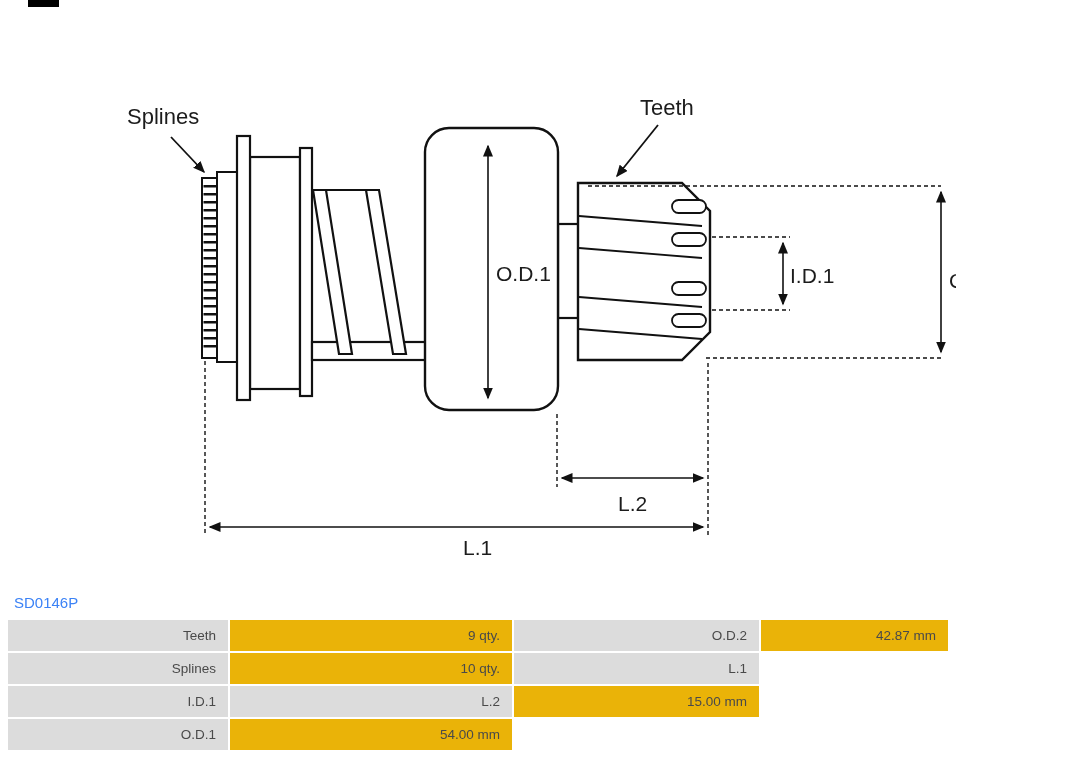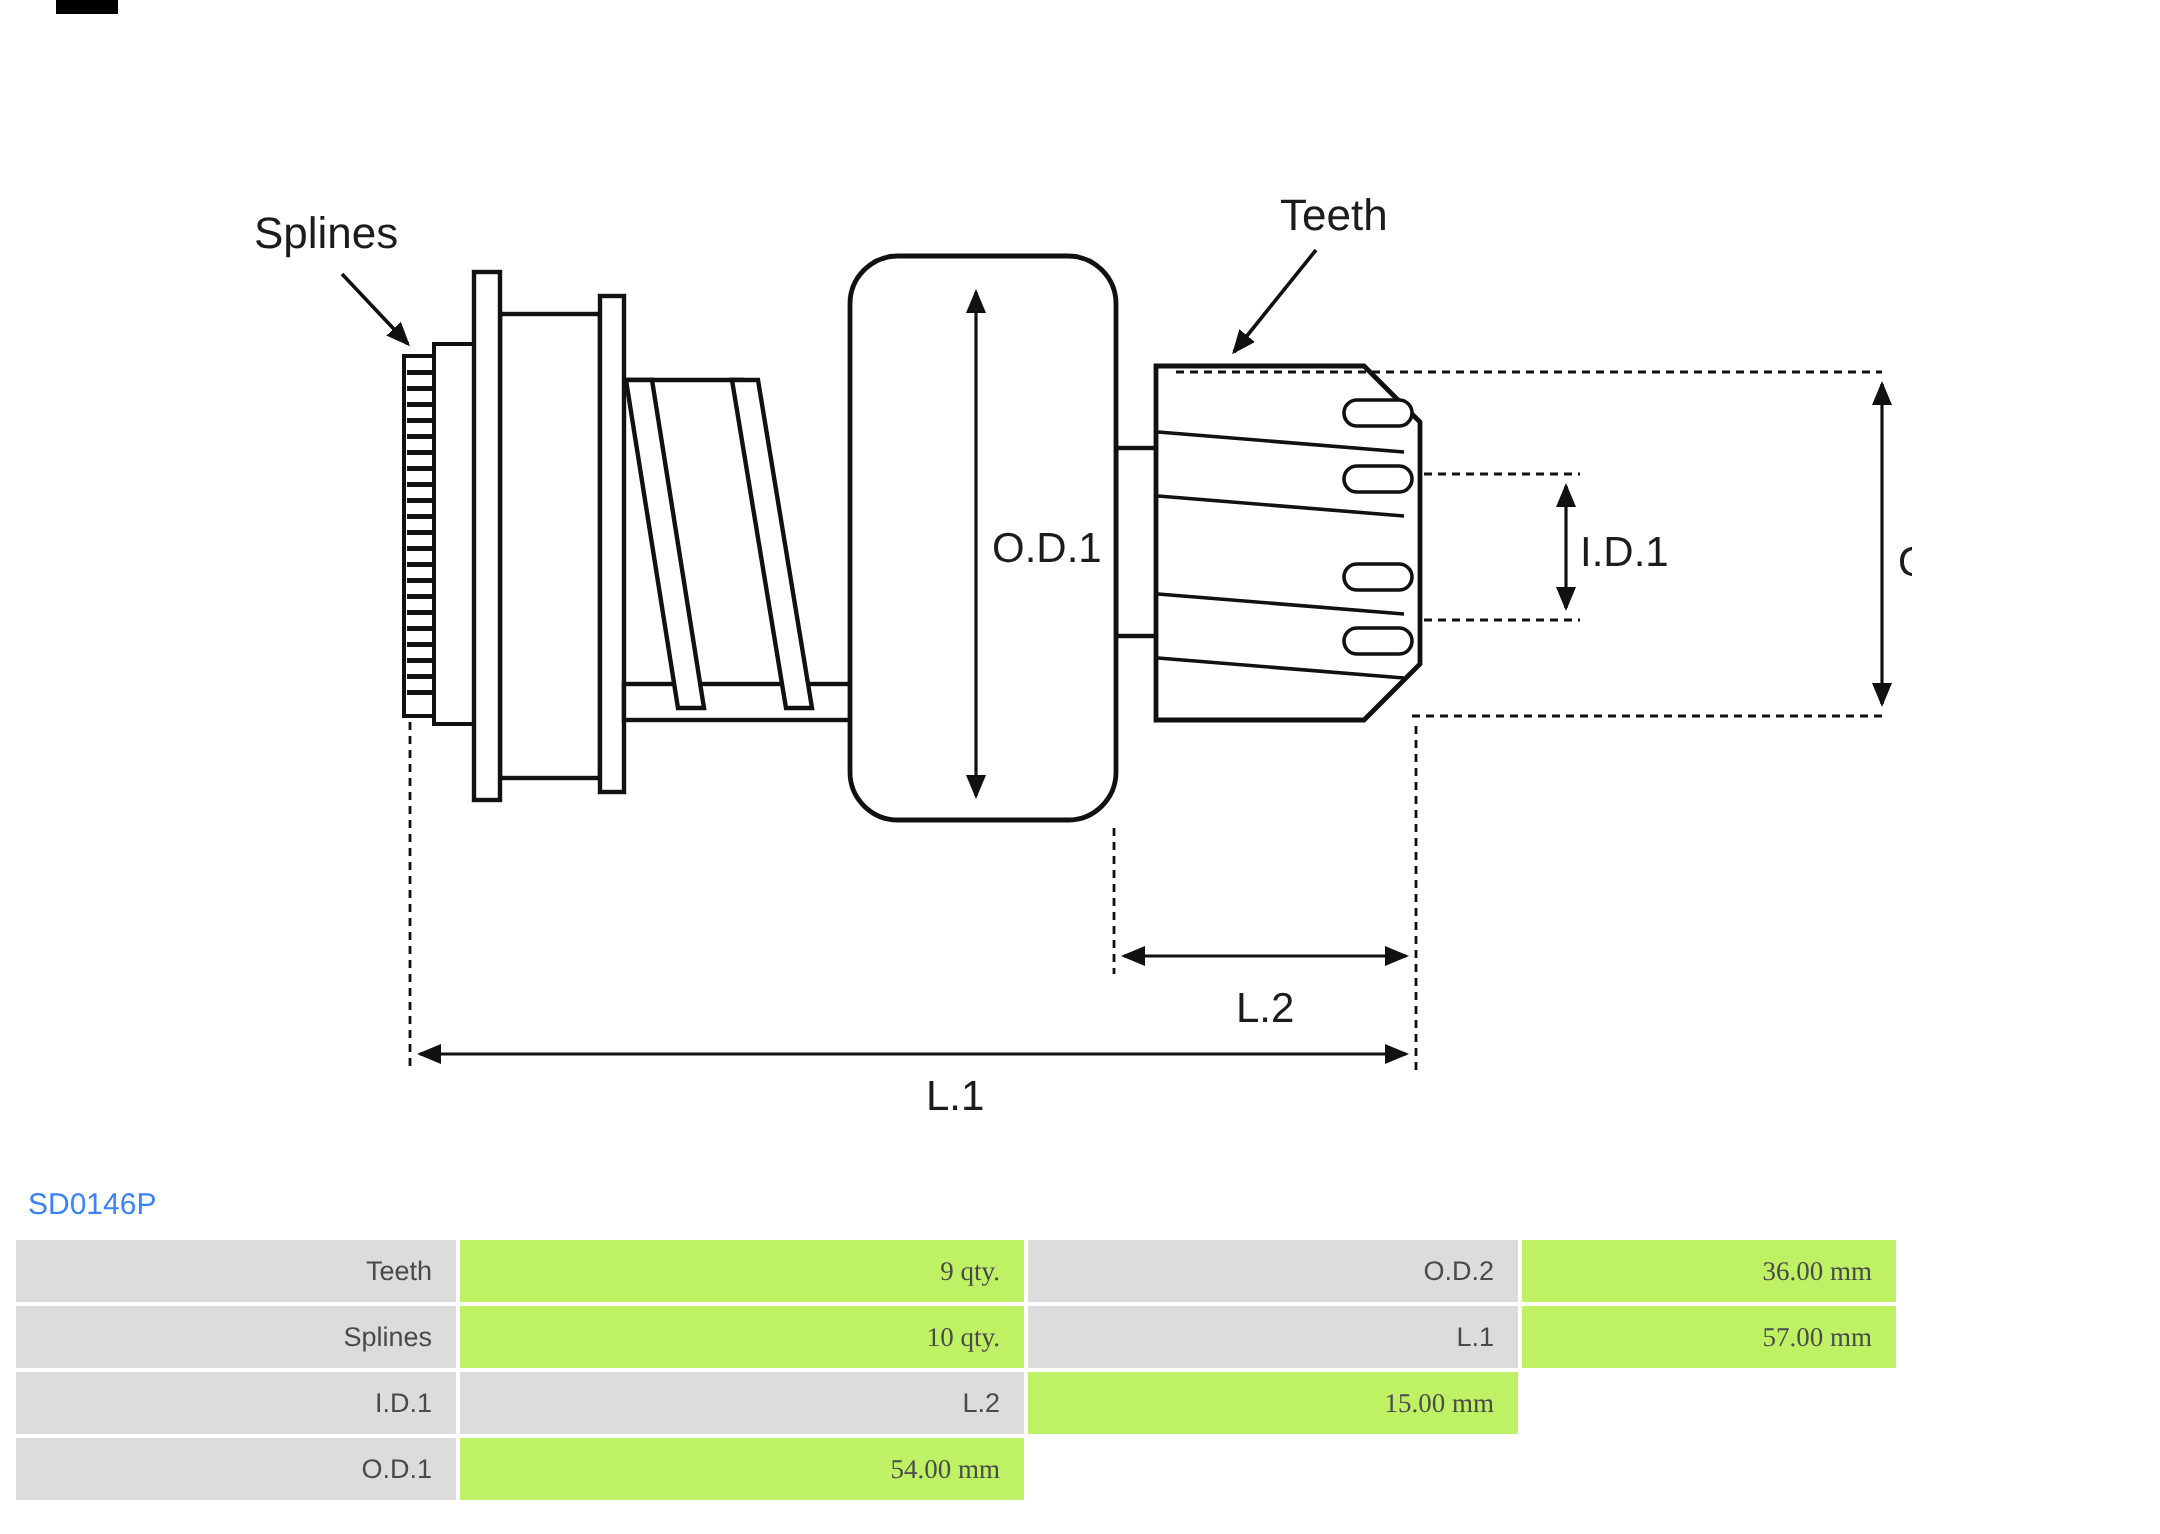--- a/index.html
+++ b/index.html
@@ -47,21 +47,21 @@
     line-height: 31px;
     padding: 0 12px;
     box-sizing: border-box;
     font-size: 13.5px;
     color: #4a4a4a;
     text-align: right;
     white-space: nowrap;
     overflow: hidden;
   }
   .cell.label { background: #dcdcdc; }
-  .cell.value { background: #bef264; font-family: Liberation Serif, serif; }
+  .cell.value { background: #eab308; }
 </style>
 </head>
 <body>
 
 <div class="page">
 
   <div class="diagram-wrap">
     <svg width="1080" height="580" viewBox="0 0 1080 580" xmlns="http://www.w3.org/2000/svg">
       <defs>
         <marker id="ah" markerWidth="12" markerHeight="10" refX="10.5" refY="5" orient="auto" markerUnits="userSpaceOnUse">
@@ -147,28 +147,27 @@
   </div>
 
   <div class="part-number">SD0146P</div>
 
   <div class="spec-table">
 
     <div class="spec-row">
       <div class="cell label">Teeth</div>
       <div class="cell value">9 qty.</div>
       <div class="cell label">O.D.2</div>
-      <div class="cell value">36.00 mm</div>
+      <div class="cell value">42.87 mm</div>
     </div>
 
     <div class="spec-row">
       <div class="cell label">Splines</div>
       <div class="cell value">10 qty.</div>
       <div class="cell label">L.1</div>
-      <div class="cell value">57.00 mm</div>
     </div>
 
     <div class="spec-row">
       <div class="cell label">I.D.1</div>
       <div class="cell label">L.2</div>
       <div class="cell value">15.00 mm</div>
     </div>
 
     <div class="spec-row">
       <div class="cell label">O.D.1</div>

